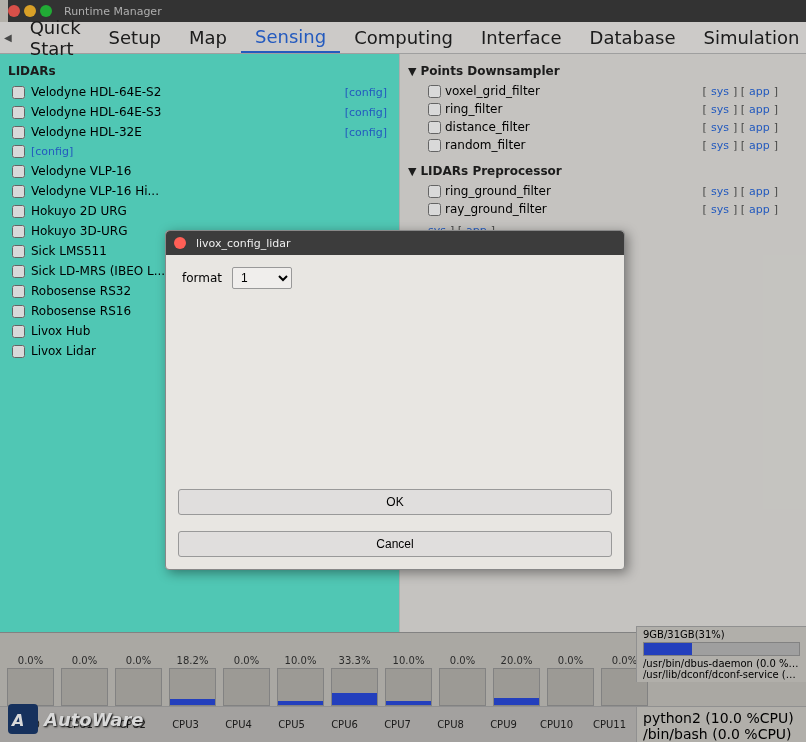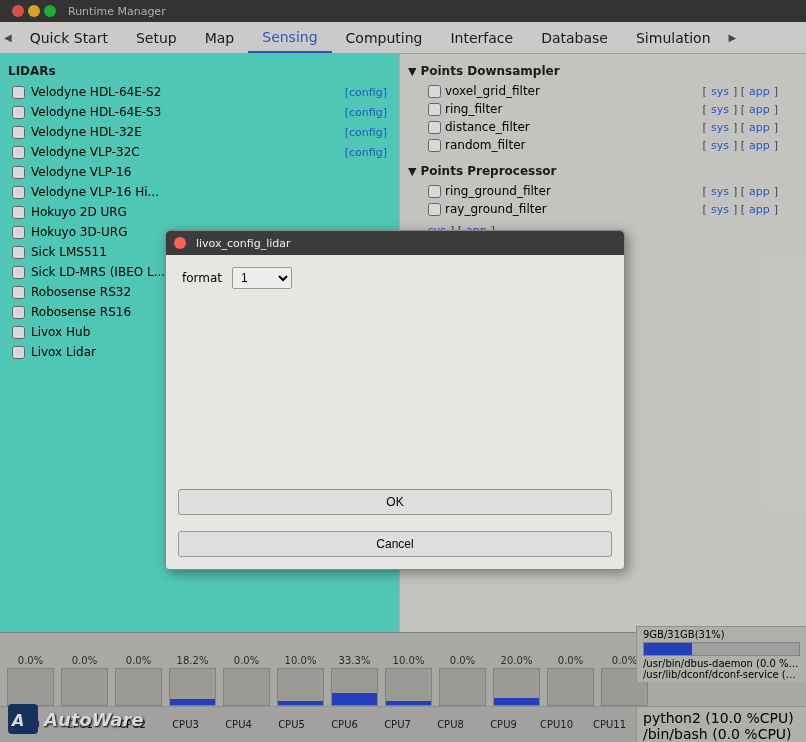--- a/index.html
+++ b/index.html
@@ -12,22 +12,23 @@
       overflow: hidden;
       position: relative;
     }
 
     
     .title-bar {
       background: #3c3c3c;
       height: 22px;
       display: flex;
       align-items: center;
-      padding: 0 12px;
+      padding: 0 0;
       gap: 6px;
+      margin-left: 8px;
     }
     .title-bar-buttons {
       display: flex;
       gap: 4px;
     }
     .tb-btn {
       width: 12px;
       height: 12px;
       border-radius: 50%;
       border: none;
@@ -48,21 +49,21 @@
       display: flex;
       align-items: center;
       border-bottom: 1px solid #bbb;
     }
     .menu-item {
       padding: 0 14px;
       height: 100%;
       display: flex;
       align-items: center;
       cursor: pointer;
-      font-size: 14px;
+      font-size: 18px;
       color: #222;
       position: relative;
     }
     .menu-item.active {
       color: #2a6ae0;
       border-bottom: 2px solid #2a6ae0;
     }
     .menu-arrow {
       font-size: 10px;
       color: #555;
@@ -290,21 +291,20 @@
       <span class="lidar-label">Velodyne HDL-64E-S3</span>
       <a class="config-link">[config]</a>
     </div>
     <div class="lidar-item">
       <input type="checkbox" style="">
       <span class="lidar-label">Velodyne HDL-32E</span>
       <a class="config-link">[config]</a>
     </div>
     <div class="lidar-item">
       <input type="checkbox" style="">
-      <span class="lidar-label">Velodyne VLP-32C</span>
       <a class="config-link">[config]</a>
     </div>
     <div class="lidar-item">
       <input type="checkbox" style="">
       <span class="lidar-label">Velodyne VLP-16</span>
     </div>
     <div class="lidar-item">
       <input type="checkbox" style="">
       <span class="lidar-label">Velodyne VLP-16 Hi...</span>
     </div>
@@ -383,21 +383,21 @@
       <span class="filter-name">random_filter</span>
       <span class="bracket">[</span>
       <a class="filter-link">sys</a>
       <span class="bracket">] [</span>
       <a class="filter-link">app</a>
       <span class="bracket">]</span>
     </div>
 
     <div class="section-expand" style="margin-top:6px;">
       <span class="expand-arrow">▼</span>
-      <span>Points Preprocessor</span>
+      <span>LIDARs Preprocessor</span>
     </div>
     <div class="filter-row">
       <input type="checkbox" style="">
       <span class="filter-name">ring_ground_filter</span>
       <span class="bracket">[</span>
       <a class="filter-link">sys</a>
       <span class="bracket">] [</span>
       <a class="filter-link">app</a>
       <span class="bracket">]</span>
     </div>

